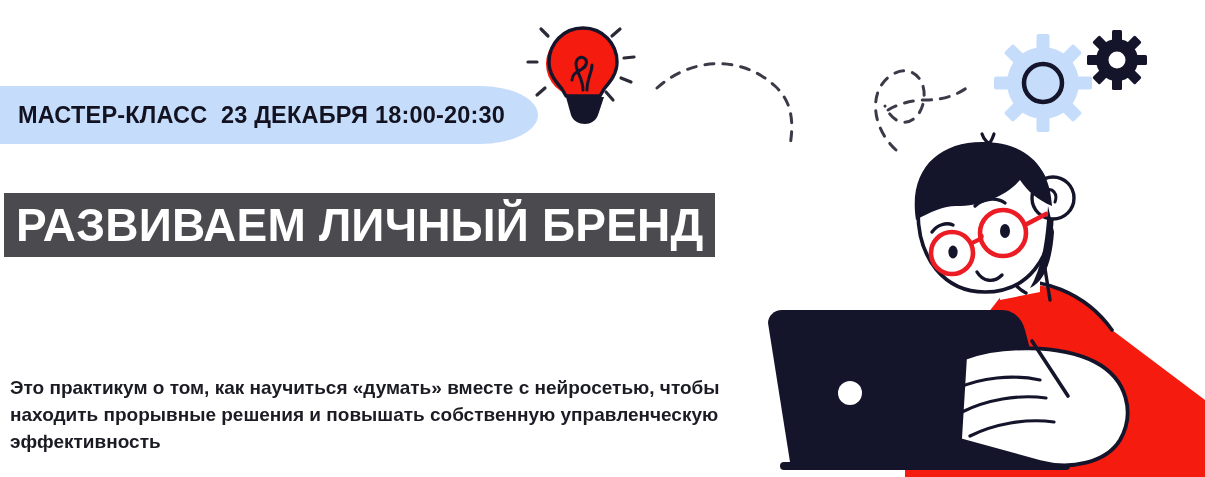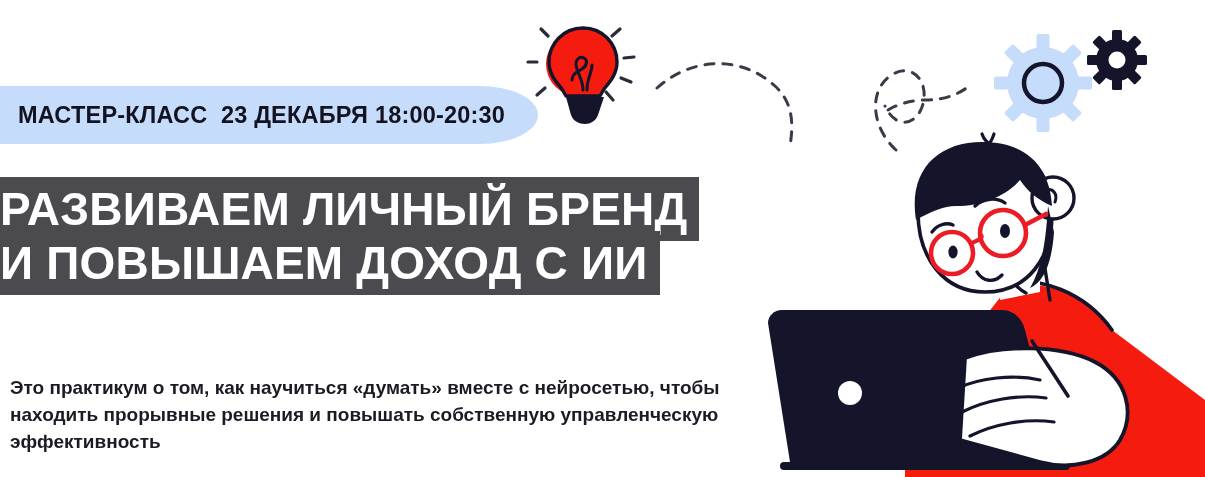--- a/index.html
+++ b/index.html
@@ -39,21 +39,21 @@
     color: #121220;
     white-space: pre;
   }
 
   
   .headline {
     position: absolute;
     left: 0;
     top: 183px;
     width: 760px;
-    margin: 0;
+    margin: 16px;
     font-size: 46px;
     line-height: 52px;
     font-weight: 700;
     letter-spacing: 0.2px;
     color: #ffffff;
   }
   .headline .hl {
     background: #4a4a4f;
     box-shadow: 12px 0 0 #4a4a4f, -12px 0 0 #4a4a4f;
     box-decoration-break: clone;
@@ -89,21 +89,20 @@
 <body>
 
 <div id="banner">
 
   <div class="ribbon">
     <span class="ribbon-text">МАСТЕР-КЛАСС  23 ДЕКАБРЯ 18:00-20:30</span>
   </div>
 
   <h1 class="headline">
     <span class="row"><span class="hl">РАЗВИВАЕМ ЛИЧНЫЙ БРЕНД</span></span>
-    <span class="row"><span class="hl">И ПОВЫШАЕМ ДОХОД С ИИ</span></span>
   </h1>
 
   <p class="lede">Это практикум о том, как научиться «думать» вместе с нейросетью, чтобы находить прорывные решения и повышать собственную управленческую эффективность</p>
 
   <div class="art">
     <svg viewBox="0 0 1205 477" xmlns="http://www.w3.org/2000/svg">
 
       <g>
         <circle cx="578" cy="64" r="32" fill="#f51b0f"></circle>
         <g stroke="#2a2a38" stroke-width="3.2" stroke-linecap="round" fill="none">

